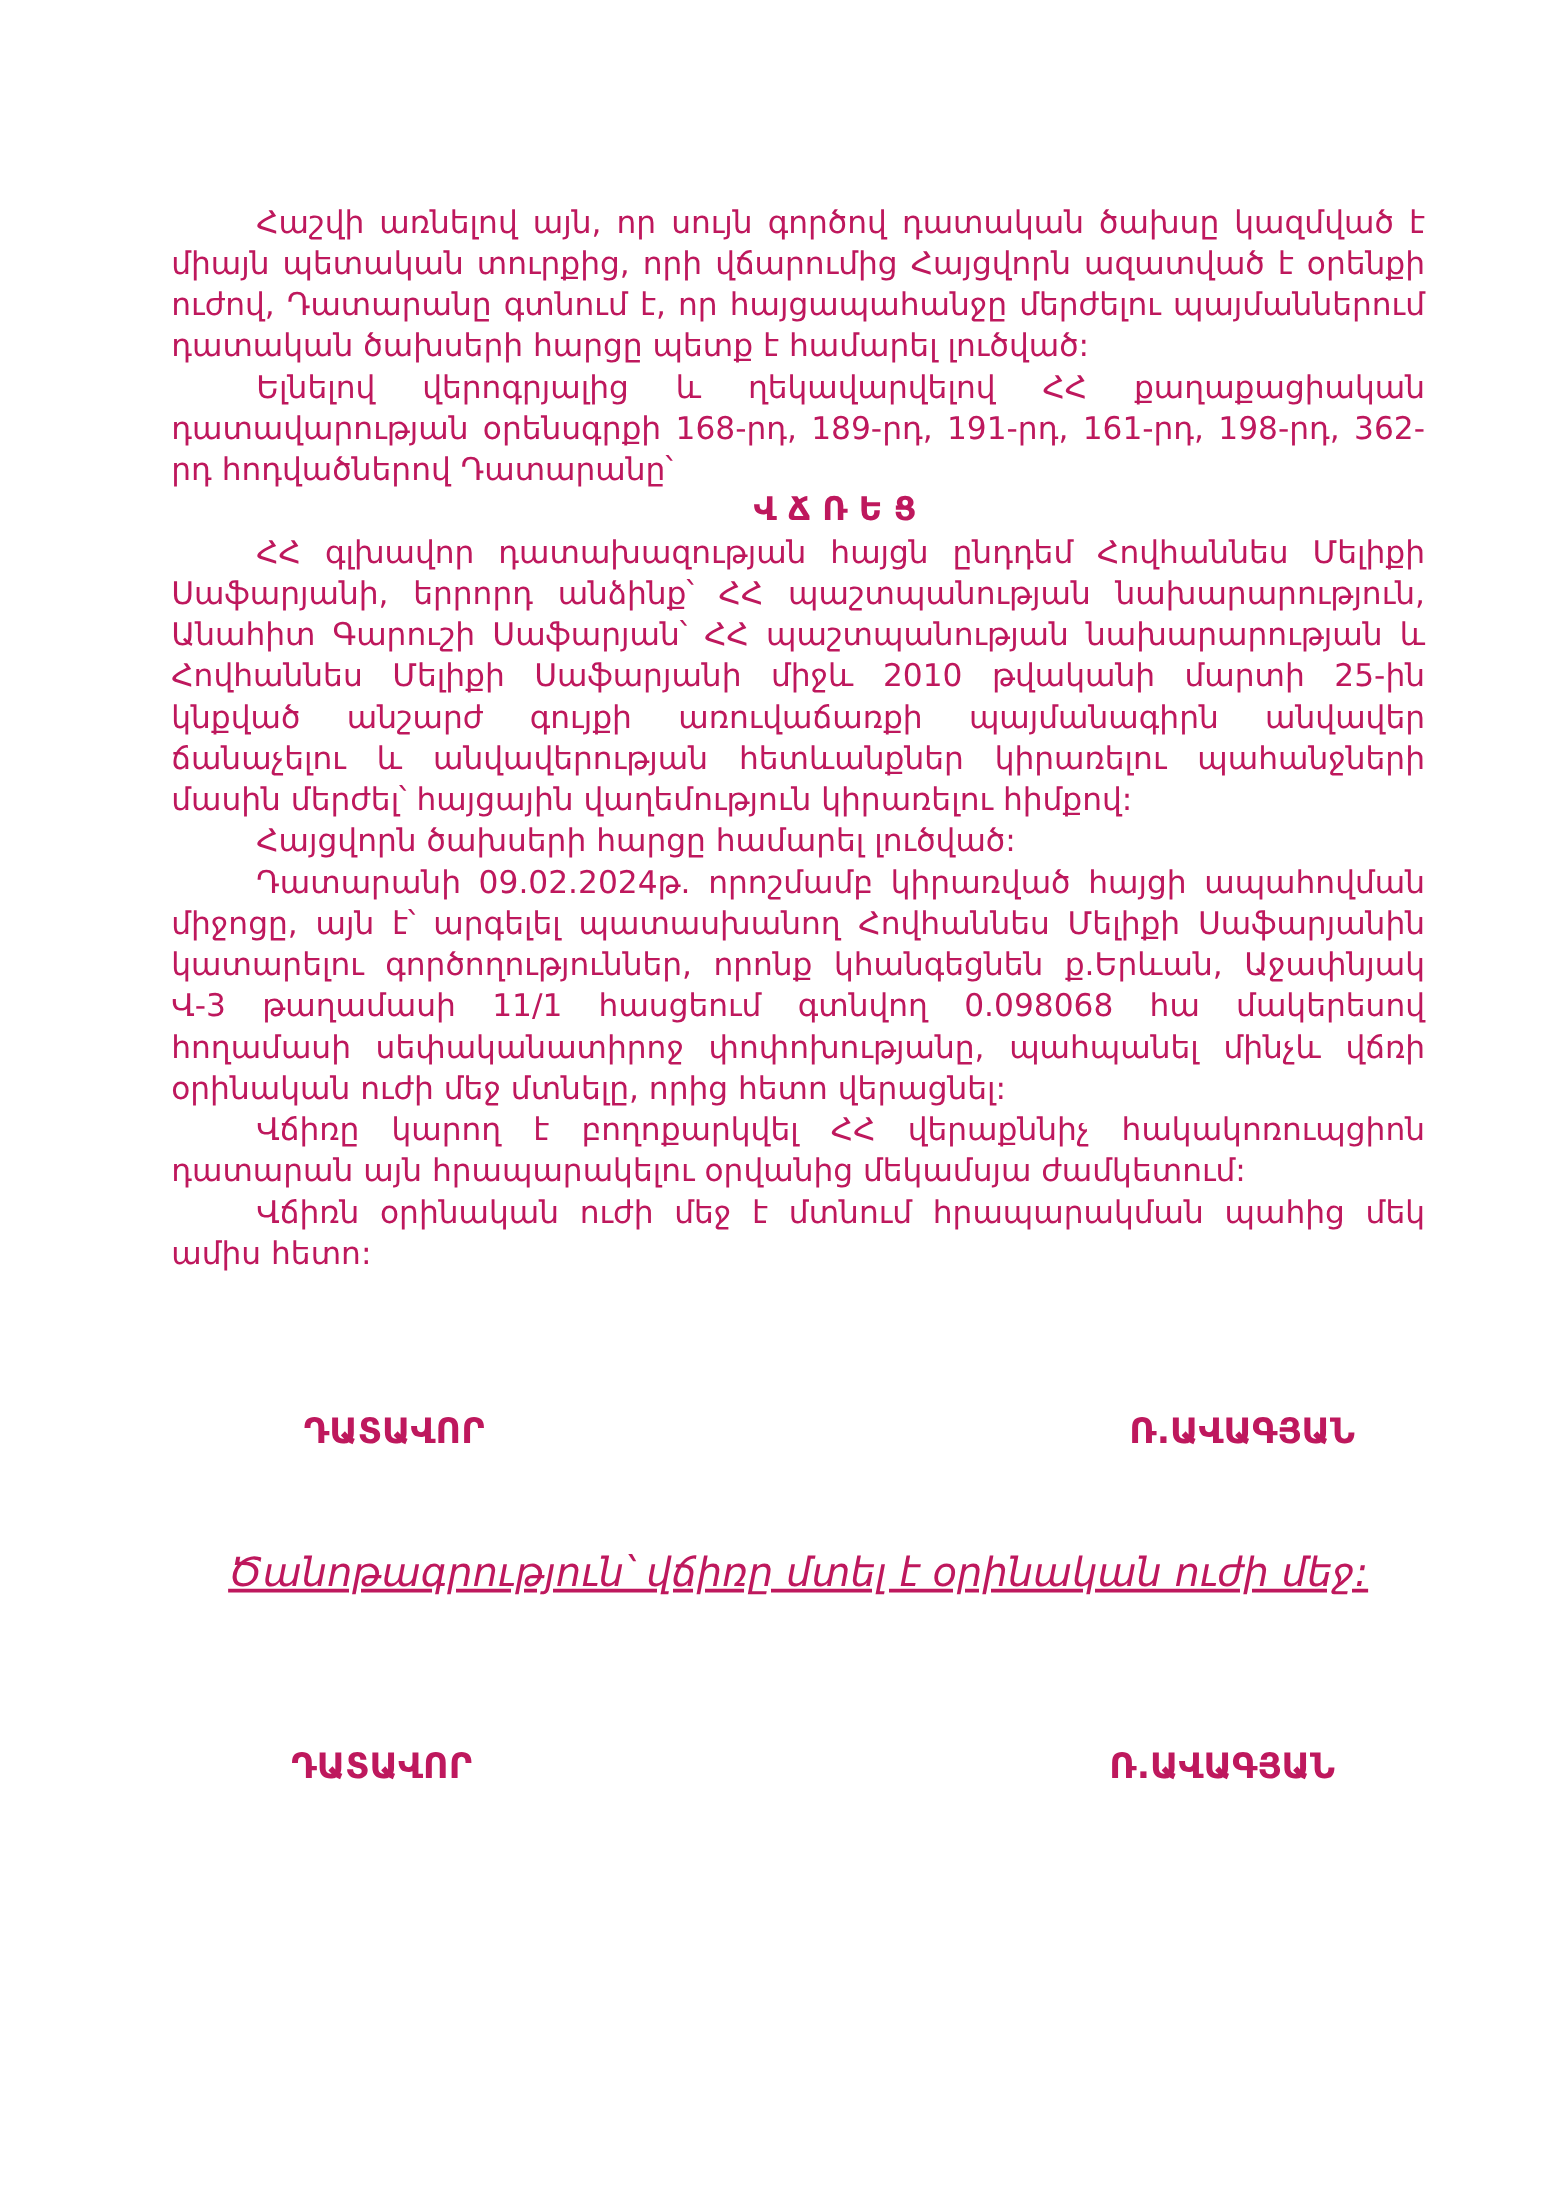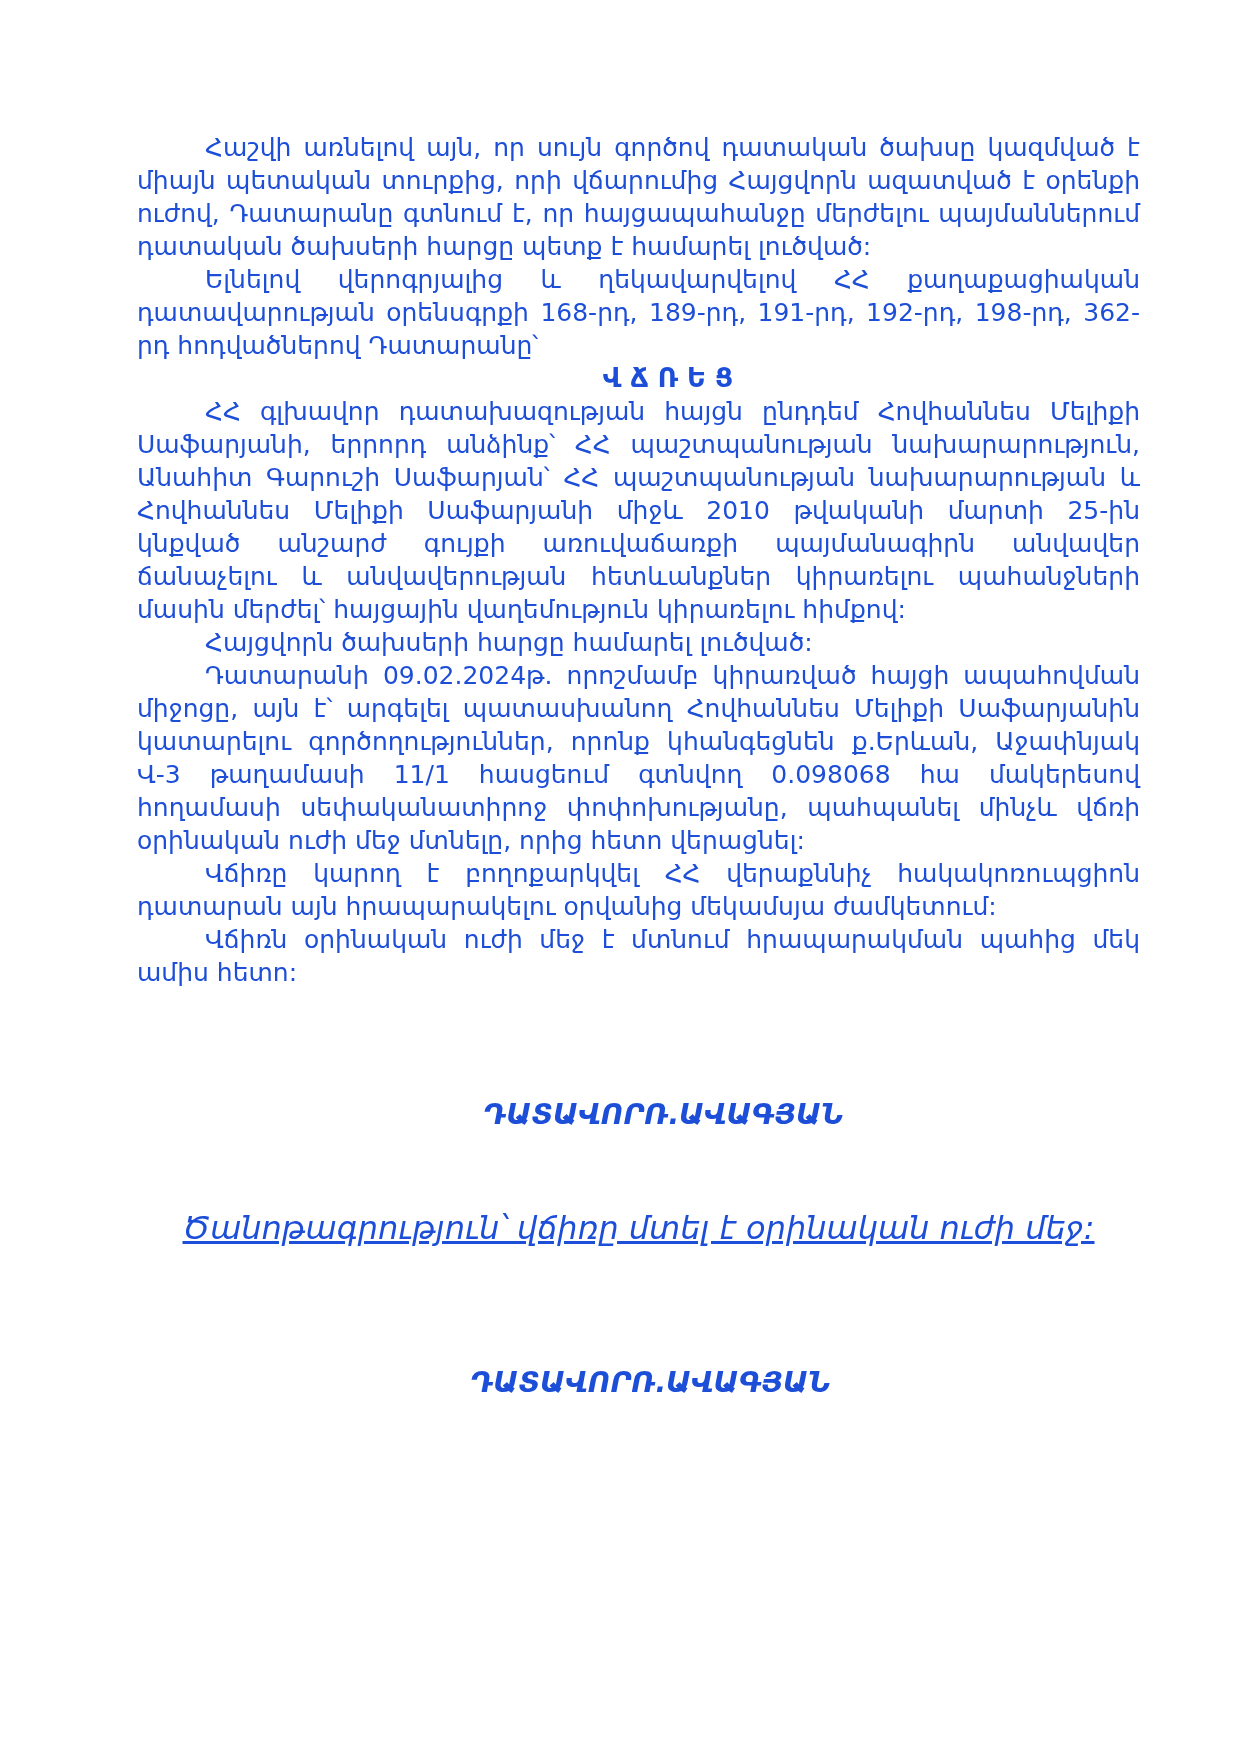--- a/index.html
+++ b/index.html
@@ -6,22 +6,23 @@
     margin: 0;
     padding: 0;
     background: #ffffff;
   }
   .page {
     position: relative;
     width: 1241px;
     height: 1634px;
     background: #ffffff;
     font-family: "DejaVu Sans", sans-serif;
-    color: #1d4ed8;
+    color: #be185d;
     overflow: hidden;
+    margin-top: 30px;
   }
   .text-block {
     position: absolute;
     left: 137px;
     top: 131px;
     width: 1003px;
     font-size: 25px;
     line-height: 33px;
     text-align: justify;
   }
@@ -36,23 +37,22 @@
     letter-spacing: 9px;
     margin: 33px 0;
     text-indent: 0;
   }
   .sig-row {
     position: absolute;
     left: 137px;
     width: 1003px;
     box-sizing: border-box;
     display: flex;
-    justify-content: center;
+    justify-content: space-between;
     font-weight: bold;
-    font-style: italic;
     font-size: 28px;
     line-height: 38px;
   }
   .sig-row-1 {
     top: 1096px;
     padding-left: 106px;
     padding-right: 56px;
   }
   .sig-row-2 {
     top: 1364px;
@@ -81,21 +81,21 @@
     line-height: 30px;
   }
 </style>
 </head>
 <body>
 
 <div class="page">
 
   <div class="text-block">
     <p>Հաշվի առնելով այն, որ սույն գործով դատական ծախսը կազմված է միայն պետական տուրքից, որի վճարումից Հայցվորն ազատված է օրենքի ուժով, Դատարանը գտնում է, որ հայցապահանջը մերժելու պայմաններում դատական ծախսերի հարցը պետք է համարել լուծված:</p>
-    <p>Ելնելով վերոգրյալից և ղեկավարվելով ՀՀ քաղաքացիական դատավարության օրենսգրքի 168-րդ, 189-րդ, 191-րդ, 192-րդ, 198-րդ, 362-րդ հոդվածներով Դատարանը՝</p>
+    <p>Ելնելով վերոգրյալից և ղեկավարվելով ՀՀ քաղաքացիական դատավարության օրենսգրքի 168-րդ, 189-րդ, 191-րդ, 161-րդ, 198-րդ, 362-րդ հոդվածներով Դատարանը՝</p>
 
     <p class="verdict-heading">ՎՃՌԵՑ</p>
 
     <p>ՀՀ գլխավոր դատախազության հայցն ընդդեմ Հովհաննես Մելիքի Սաֆարյանի, երրորդ անձինք՝ ՀՀ պաշտպանության նախարարություն, Անահիտ Գարուշի Սաֆարյան՝ ՀՀ պաշտպանության նախարարության և Հովհաննես Մելիքի Սաֆարյանի միջև 2010 թվականի մարտի 25-ին կնքված անշարժ գույքի առուվաճառքի պայմանագիրն անվավեր ճանաչելու և անվավերության հետևանքներ կիրառելու պահանջների մասին մերժել՝ հայցային վաղեմություն կիրառելու հիմքով:</p>
     <p>Հայցվորն ծախսերի հարցը համարել լուծված:</p>
     <p>Դատարանի 09.02.2024թ. որոշմամբ կիրառված հայցի ապահովման միջոցը, այն է՝ արգելել պատասխանող Հովհաննես Մելիքի Սաֆարյանին կատարելու գործողություններ, որոնք կհանգեցնեն ք.Երևան, Աջափնյակ Վ-3 թաղամասի 11/1 հասցեում գտնվող 0.098068 հա մակերեսով հողամասի սեփականատիրոջ փոփոխությանը, պահպանել մինչև վճռի օրինական ուժի մեջ մտնելը, որից հետո վերացնել:</p>
     <p>Վճիռը կարող է բողոքարկվել ՀՀ վերաքննիչ հակակոռուպցիոն դատարան այն հրապարակելու օրվանից մեկամսյա ժամկետում:</p>
     <p>Վճիռն օրինական ուժի մեջ է մտնում հրապարակման պահից մեկ ամիս հետո:</p>
   </div>
 

